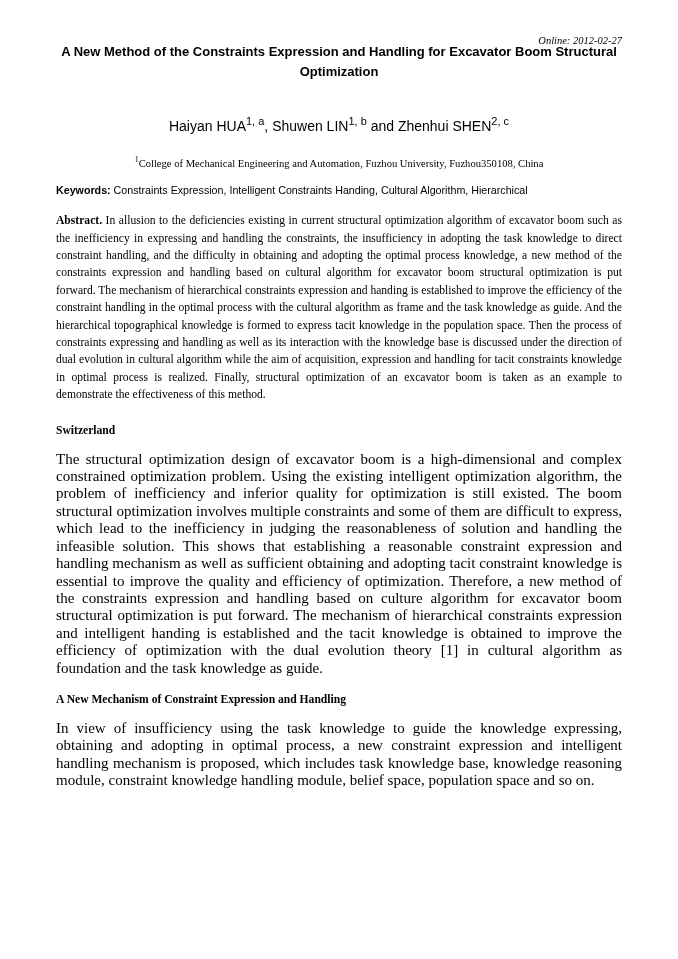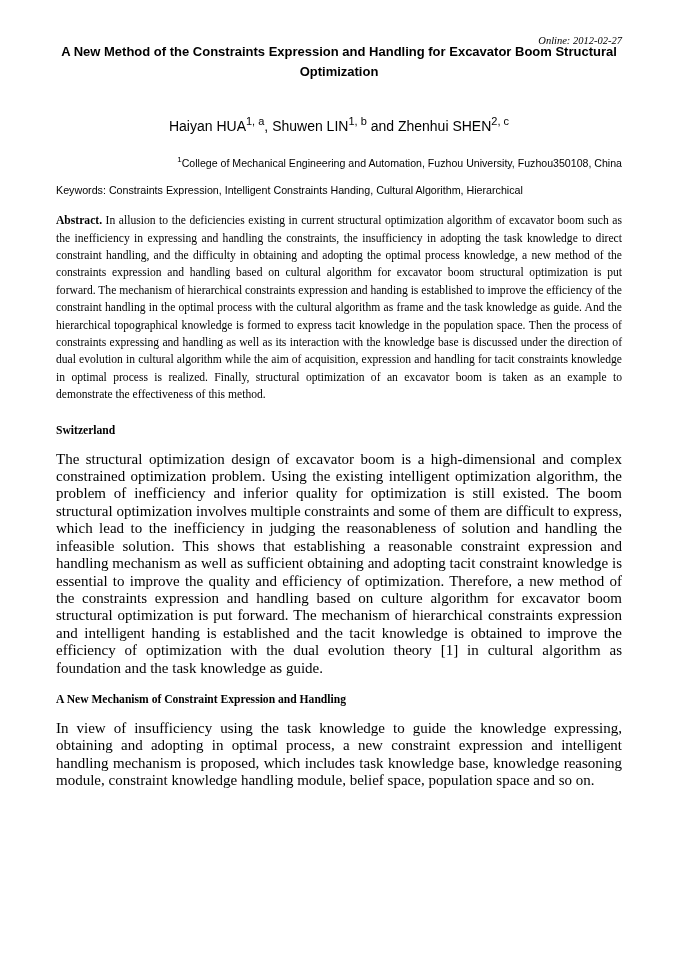--- a/index.html
+++ b/index.html
@@ -59,44 +59,44 @@
   .authors {
     font-family: "Liberation Sans", sans-serif;
     font-size: 14px;
     text-align: center;
     margin-bottom: 18px;
   }
   .authors sup { font-size: 11px; vertical-align: super; }
 
   
   .affil {
-    font-family: Liberation Sans, sans-serif;
+    font-family: Liberation Serif, serif;
     font-size: 10.6px;
-    text-align: right;
+    text-align: center;
     line-height: 15px;
     margin-bottom: 12px;
   }
   .affil sup { font-size: 8px; vertical-align: super; }
   .emails {
     font-family: "Liberation Sans", sans-serif;
     font-size: 10.6px;
     text-align: center;
     margin-bottom: 20px;
   }
   .emails sup { font-size: 8px; vertical-align: super; }
 
   
   .keywords {
     font-family: "Liberation Sans", sans-serif;
     font-size: 10.7px;
     line-height: 16px;
     text-align: justify;
     margin-bottom: 14px;
   }
-  .keywords .kw-label { font-weight: normal; }
+  .keywords .kw-label { font-weight: bold; }
 
   
   .abstract {
     font-size: 11.6px;
     line-height: 17.4px;
     text-align: justify;
     margin-bottom: 20px;
   }
   .abstract .ab-label { font-weight: bold; }
 

